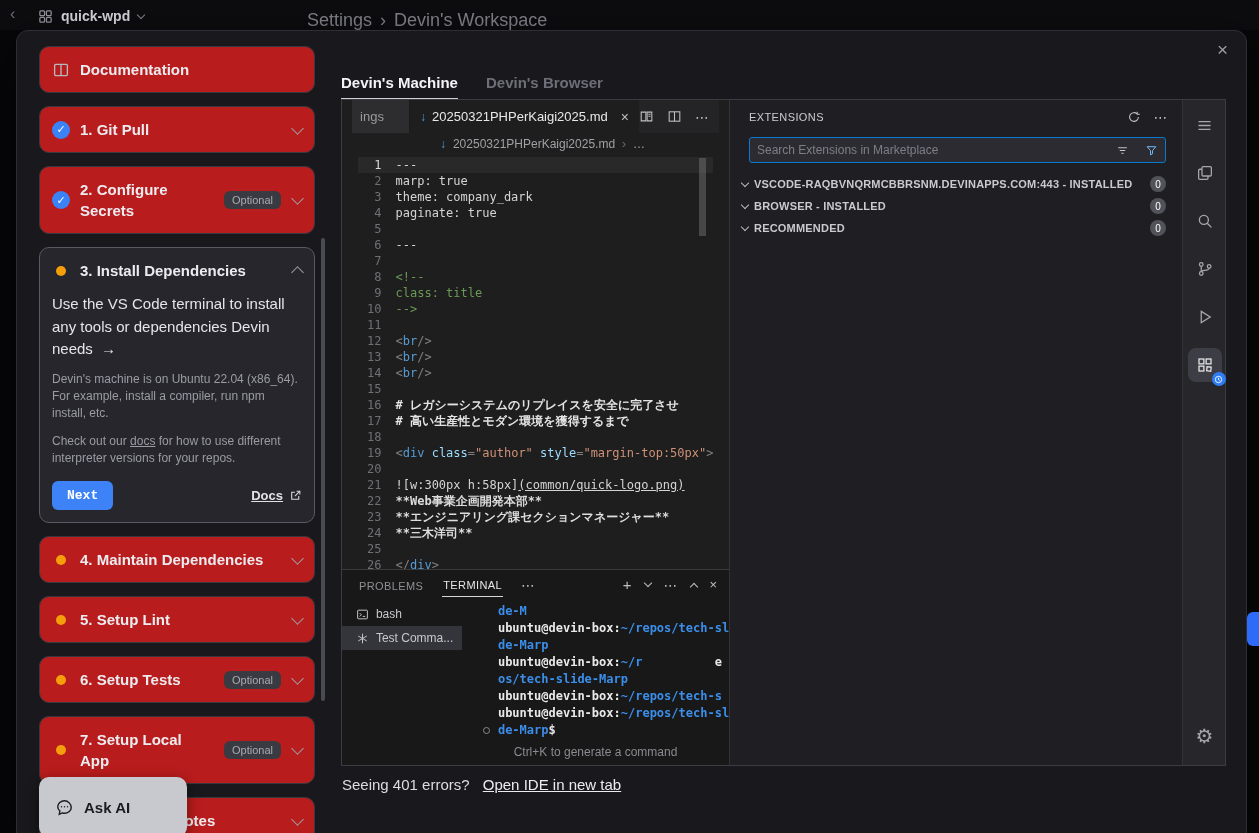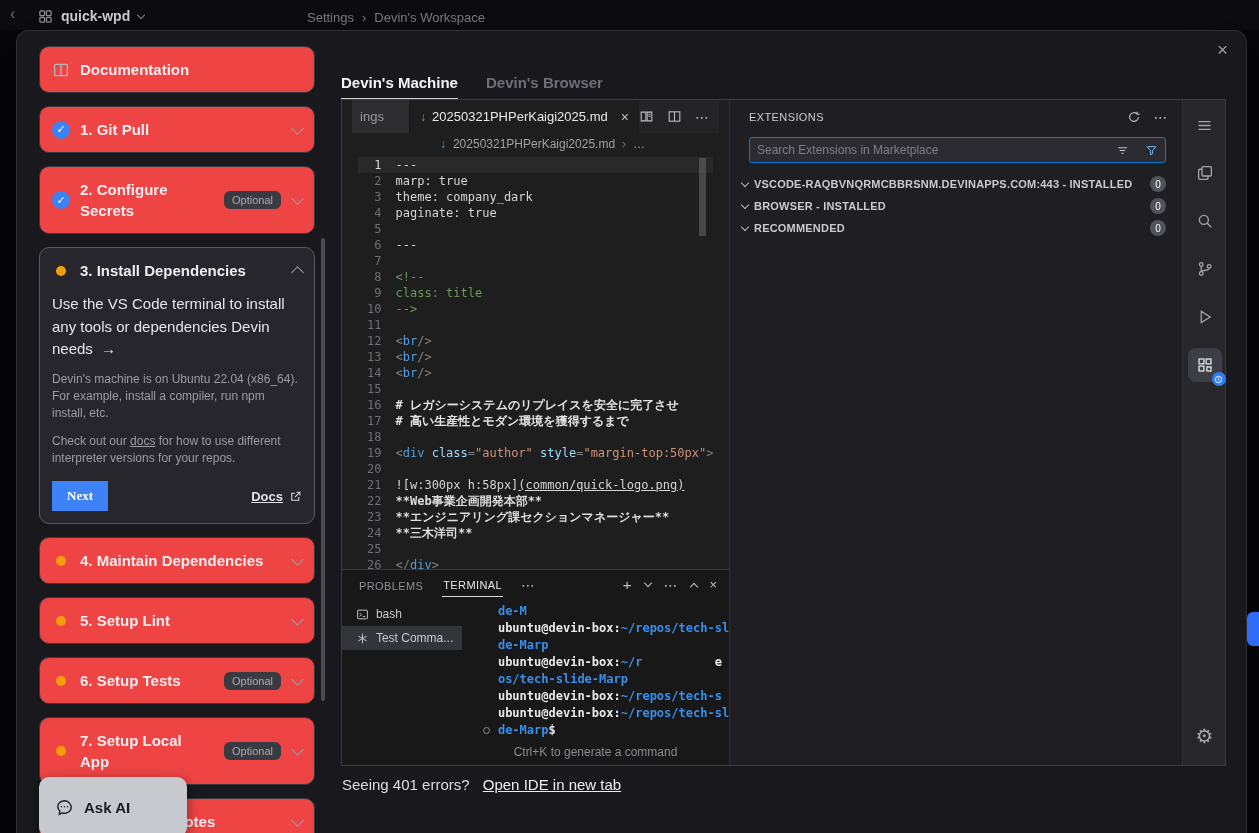--- a/index.html
+++ b/index.html
@@ -6,52 +6,52 @@
   html,body { width:1259px; height:833px; overflow:hidden; background:#070709;
     font-family:"Liberation Sans","DejaVu Sans",sans-serif; }
   .page { position:relative; width:1259px; height:833px; }
 
   
   .bg-header { position:absolute; top:0; left:0; right:0; height:30px; background:#0d0d10; }
   .back-arrow { position:absolute; left:10px; top:5px; color:#6f6f78; font-size:16px; }
   .repo-select { position:absolute; left:38px; top:8px; display:flex; align-items:center; gap:8px;
     color:#dcdce1; font-size:14px; font-weight:600; }
   .repo-select .chev { border-color:#8a8a92; }
-  .top-bc { position:absolute; left:307px; top:10px; display:flex; gap:8px; color:#85858d; font-size:13px; }
+  .top-bc { position:absolute; left:307px; top:10px; display:flex; gap:8px; color:#85858d; font-size:18px; }
 
   
   .chev { width:9px; height:9px; border-right:1.6px solid #9e9ea7; border-bottom:1.6px solid #9e9ea7;
     transform:rotate(45deg); display:inline-block; flex-shrink:0; margin-top:-3px; }
   .chev.up { transform:rotate(-135deg); margin-top:4px; }
   .chev.small { width:6px; height:6px; border-width:1.3px; }
 
   
   .modal { position:absolute; left:16px; top:30px; width:1231px; height:816px; background:#19191d;
     border:1px solid #2e2e34; border-radius:12px; overflow:hidden;
     box-shadow:0 14px 50px rgba(0,0,0,.65); }
   .modal-close { position:absolute; top:8px; right:18px; color:#9a9aa2; font-size:19px; cursor:pointer; z-index:6; }
 
   
   .sidebar { position:absolute; left:22px; top:15px; width:276px; display:flex; flex-direction:column; gap:13px; }
-  .card { background:#ef4444; border:1px solid #38383f; border-radius:10px; padding:12px 12px; }
+  .card { background:#b91c1c; border:1px solid #38383f; border-radius:10px; padding:12px 12px; }
   .card-head { display:flex; align-items:center; gap:10px; }
   .card .title { font-size:15px; font-weight:600; color:#ececf0; flex:1; line-height:1.4; }
   .status { width:18px; height:18px; flex-shrink:0; display:flex; align-items:center; justify-content:center; }
   .status.done { background:#3b82f6; border-radius:50%; color:#fff; font-size:11px; font-weight:700; }
   .dot { width:10px; height:10px; border-radius:50%; background:#f59e0b; display:inline-block; }
   .opt { font-size:11px; color:#aaaab3; background:#3a3a42; padding:3px 8px; border-radius:6px;
     flex-shrink:0; margin-right:2px; }
   .card.expanded { border-color:#5a5a64; background:#26262c; }
   .lead { margin-top:12px; font-size:15px; line-height:1.5; color:#e4e4e9; }
   .lead-arrow { margin-left:8px; color:#e4e4e9; }
   .muted { margin-top:10px; font-size:12px; line-height:1.45; color:#9b9ba4; }
   .inline-link { color:#9b9ba4; text-decoration:underline; cursor:pointer; }
   .step3-actions { margin-top:14px; display:flex; align-items:center; justify-content:space-between; }
   .next-btn { background:#3d82f6; border:none; color:#fff; font-size:13px; font-weight:600;
-    padding:7px 15px; border-radius:0; cursor:pointer; font-family:Liberation Serif, serif; }
+    padding:7px 15px; border-radius:6px; cursor:pointer; font-family:Liberation Mono, monospace; }
   .docs-link { display:flex; align-items:center; gap:6px; color:#e2e2e6; font-size:13px;
     font-weight:600; text-decoration:underline; cursor:pointer; }
   .sidebar-scroll { position:absolute; left:304px; top:207px; width:4px; height:463px;
     background:#4a4a52; border-radius:2px; }
   .ask-ai { position:absolute; left:22px; top:746px; width:148px; height:60px; background:#c7c9cf;
     border-radius:10px; display:flex; align-items:center; gap:10px; padding:0 16px;
     color:#1b1b1f; font-weight:700; font-size:15px; z-index:5; cursor:pointer;
     box-shadow:0 4px 14px rgba(0,0,0,.45); }
 
   

